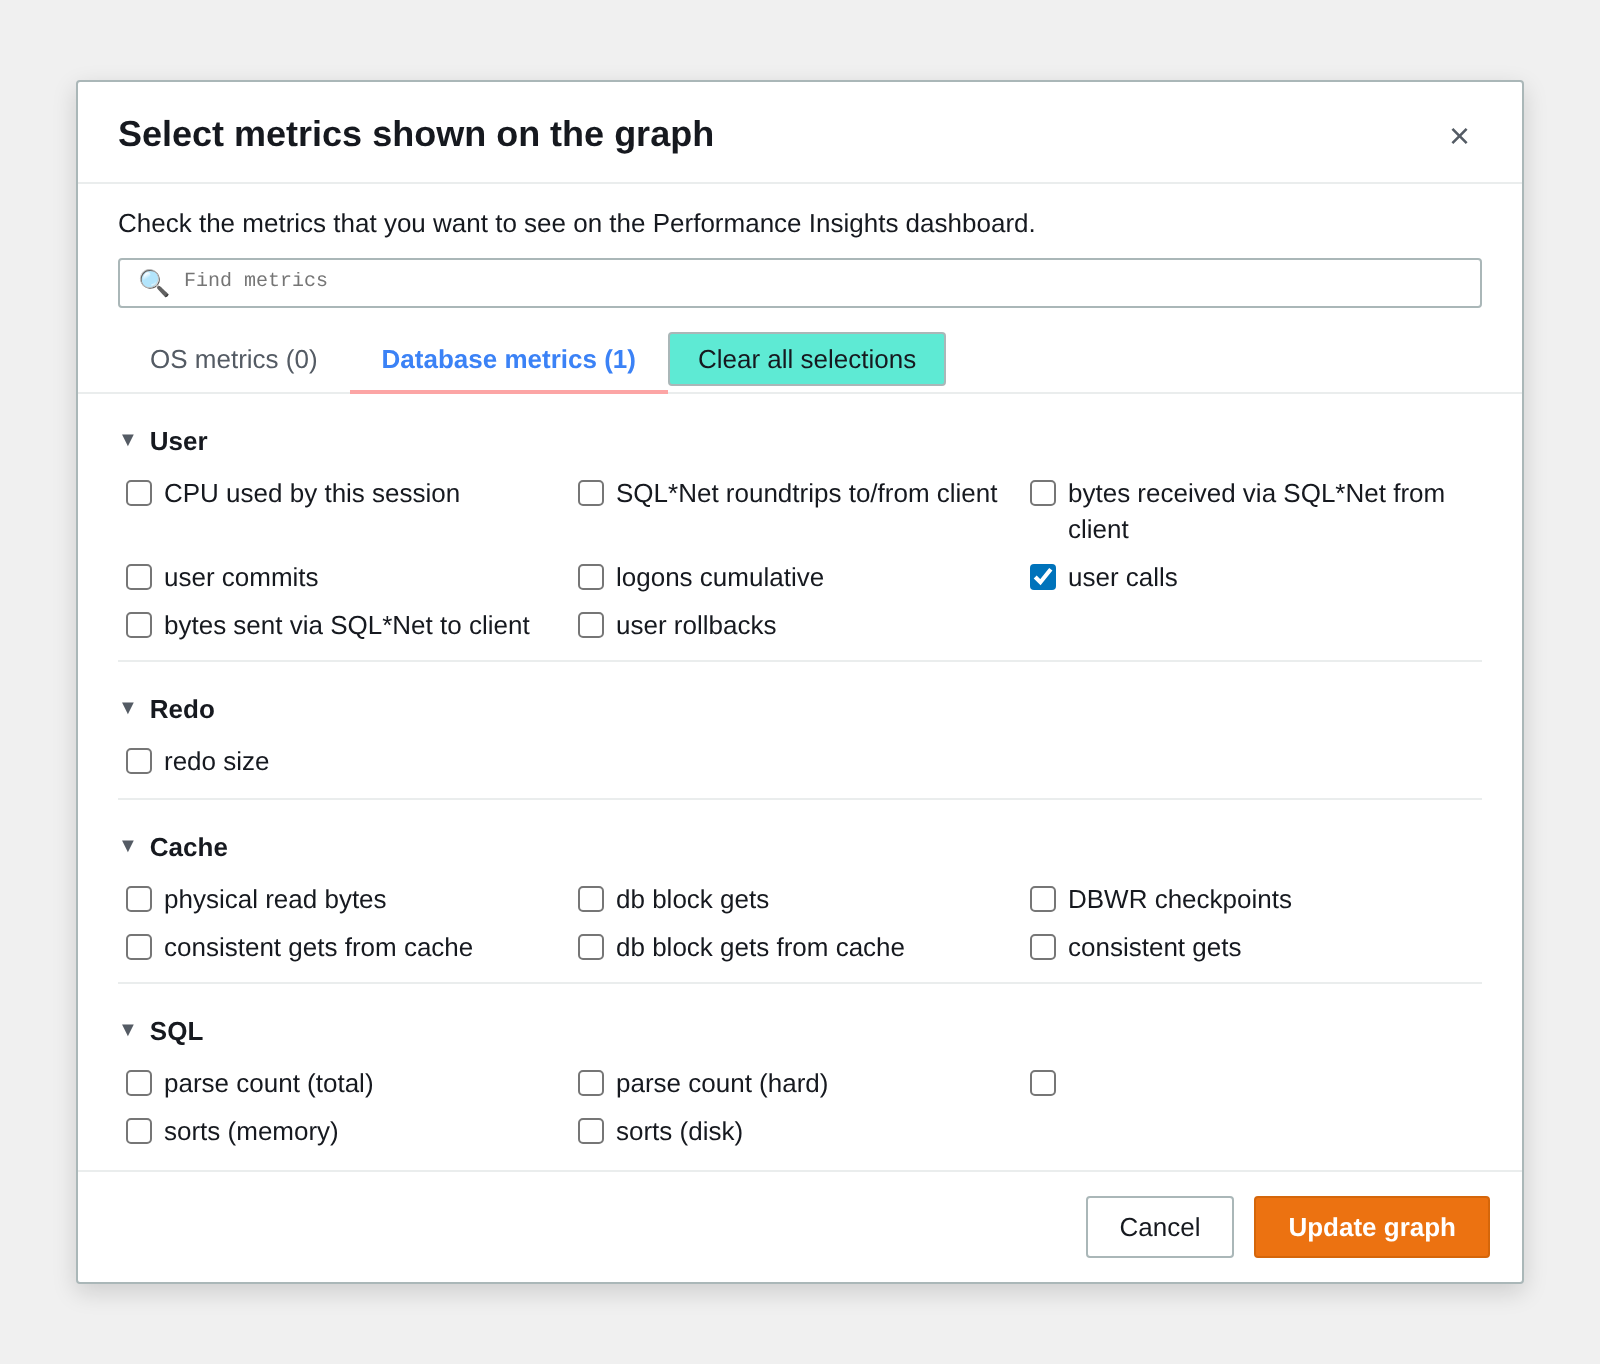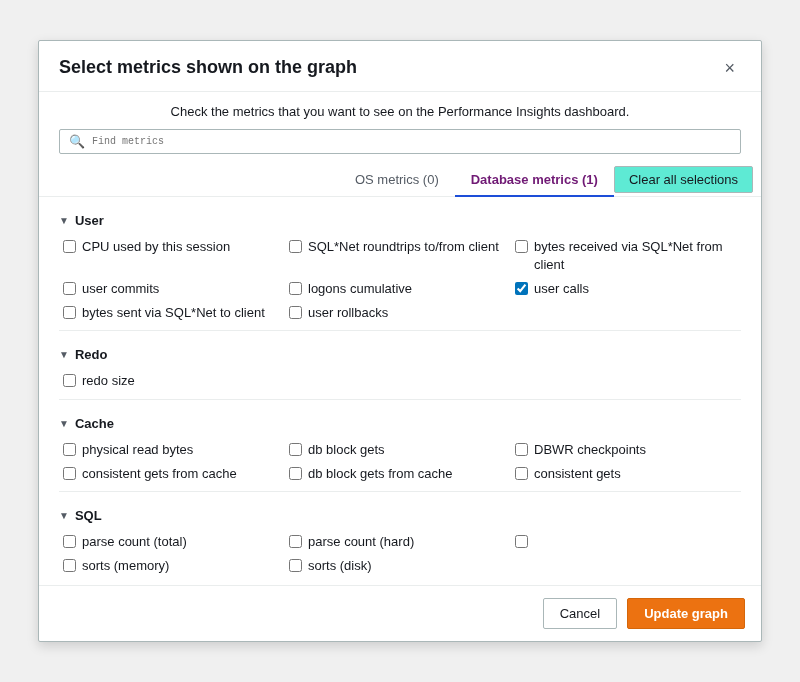--- a/index.html
+++ b/index.html
@@ -49,21 +49,20 @@
       cursor: pointer;
       color: #545b64;
       font-size: 18px;
       padding: 2px 6px;
       line-height: 1;
     }
     .modal-description {
       padding: 12px 20px 10px;
       color: #16191f;
       font-size: 13px;
-      text-align: center;
     }
     .search-bar {
       margin: 0 20px 0;
       position: relative;
       display: flex;
       align-items: center;
     }
     .search-icon {
       position: absolute;
       left: 10px;
@@ -76,22 +75,22 @@
       border: 1px solid #aab7b8;
       border-radius: 2px;
       font-size: 10px;
       color: #16191f;
       outline: none;
       font-family: Liberation Mono, monospace;
     }
     .tabs-row {
       display: flex;
       align-items: center;
-      justify-content: flex-end;
-      padding: 0 8px;
+      justify-content: flex-start;
+      padding: 0 20px;
       margin-top: 10px;
       border-bottom: 1px solid #eaeded;
     }
     .tabs {
       display: flex;
       gap: 0;
     }
     .tab {
       padding: 8px 16px;
       cursor: pointer;
@@ -99,22 +98,22 @@
       color: #545b64;
       border-bottom: 2px solid transparent;
       margin-bottom: -1px;
       background: none;
       border-top: none;
       border-left: none;
       border-right: none;
       user-select: none;
     }
     .tab.active {
-      color: #701a75;
-      border-bottom: 2px solid #1d4ed8;
+      color: #3b82f6;
+      border-bottom: 2px solid #fca5a5;
       font-weight: 600;
     }
     .clear-btn {
       background: #5eead4;
       border: 1px solid #aab7b8;
       border-radius: 2px;
       padding: 5px 14px;
       font-size: 13px;
       cursor: pointer;
       color: #16191f;

